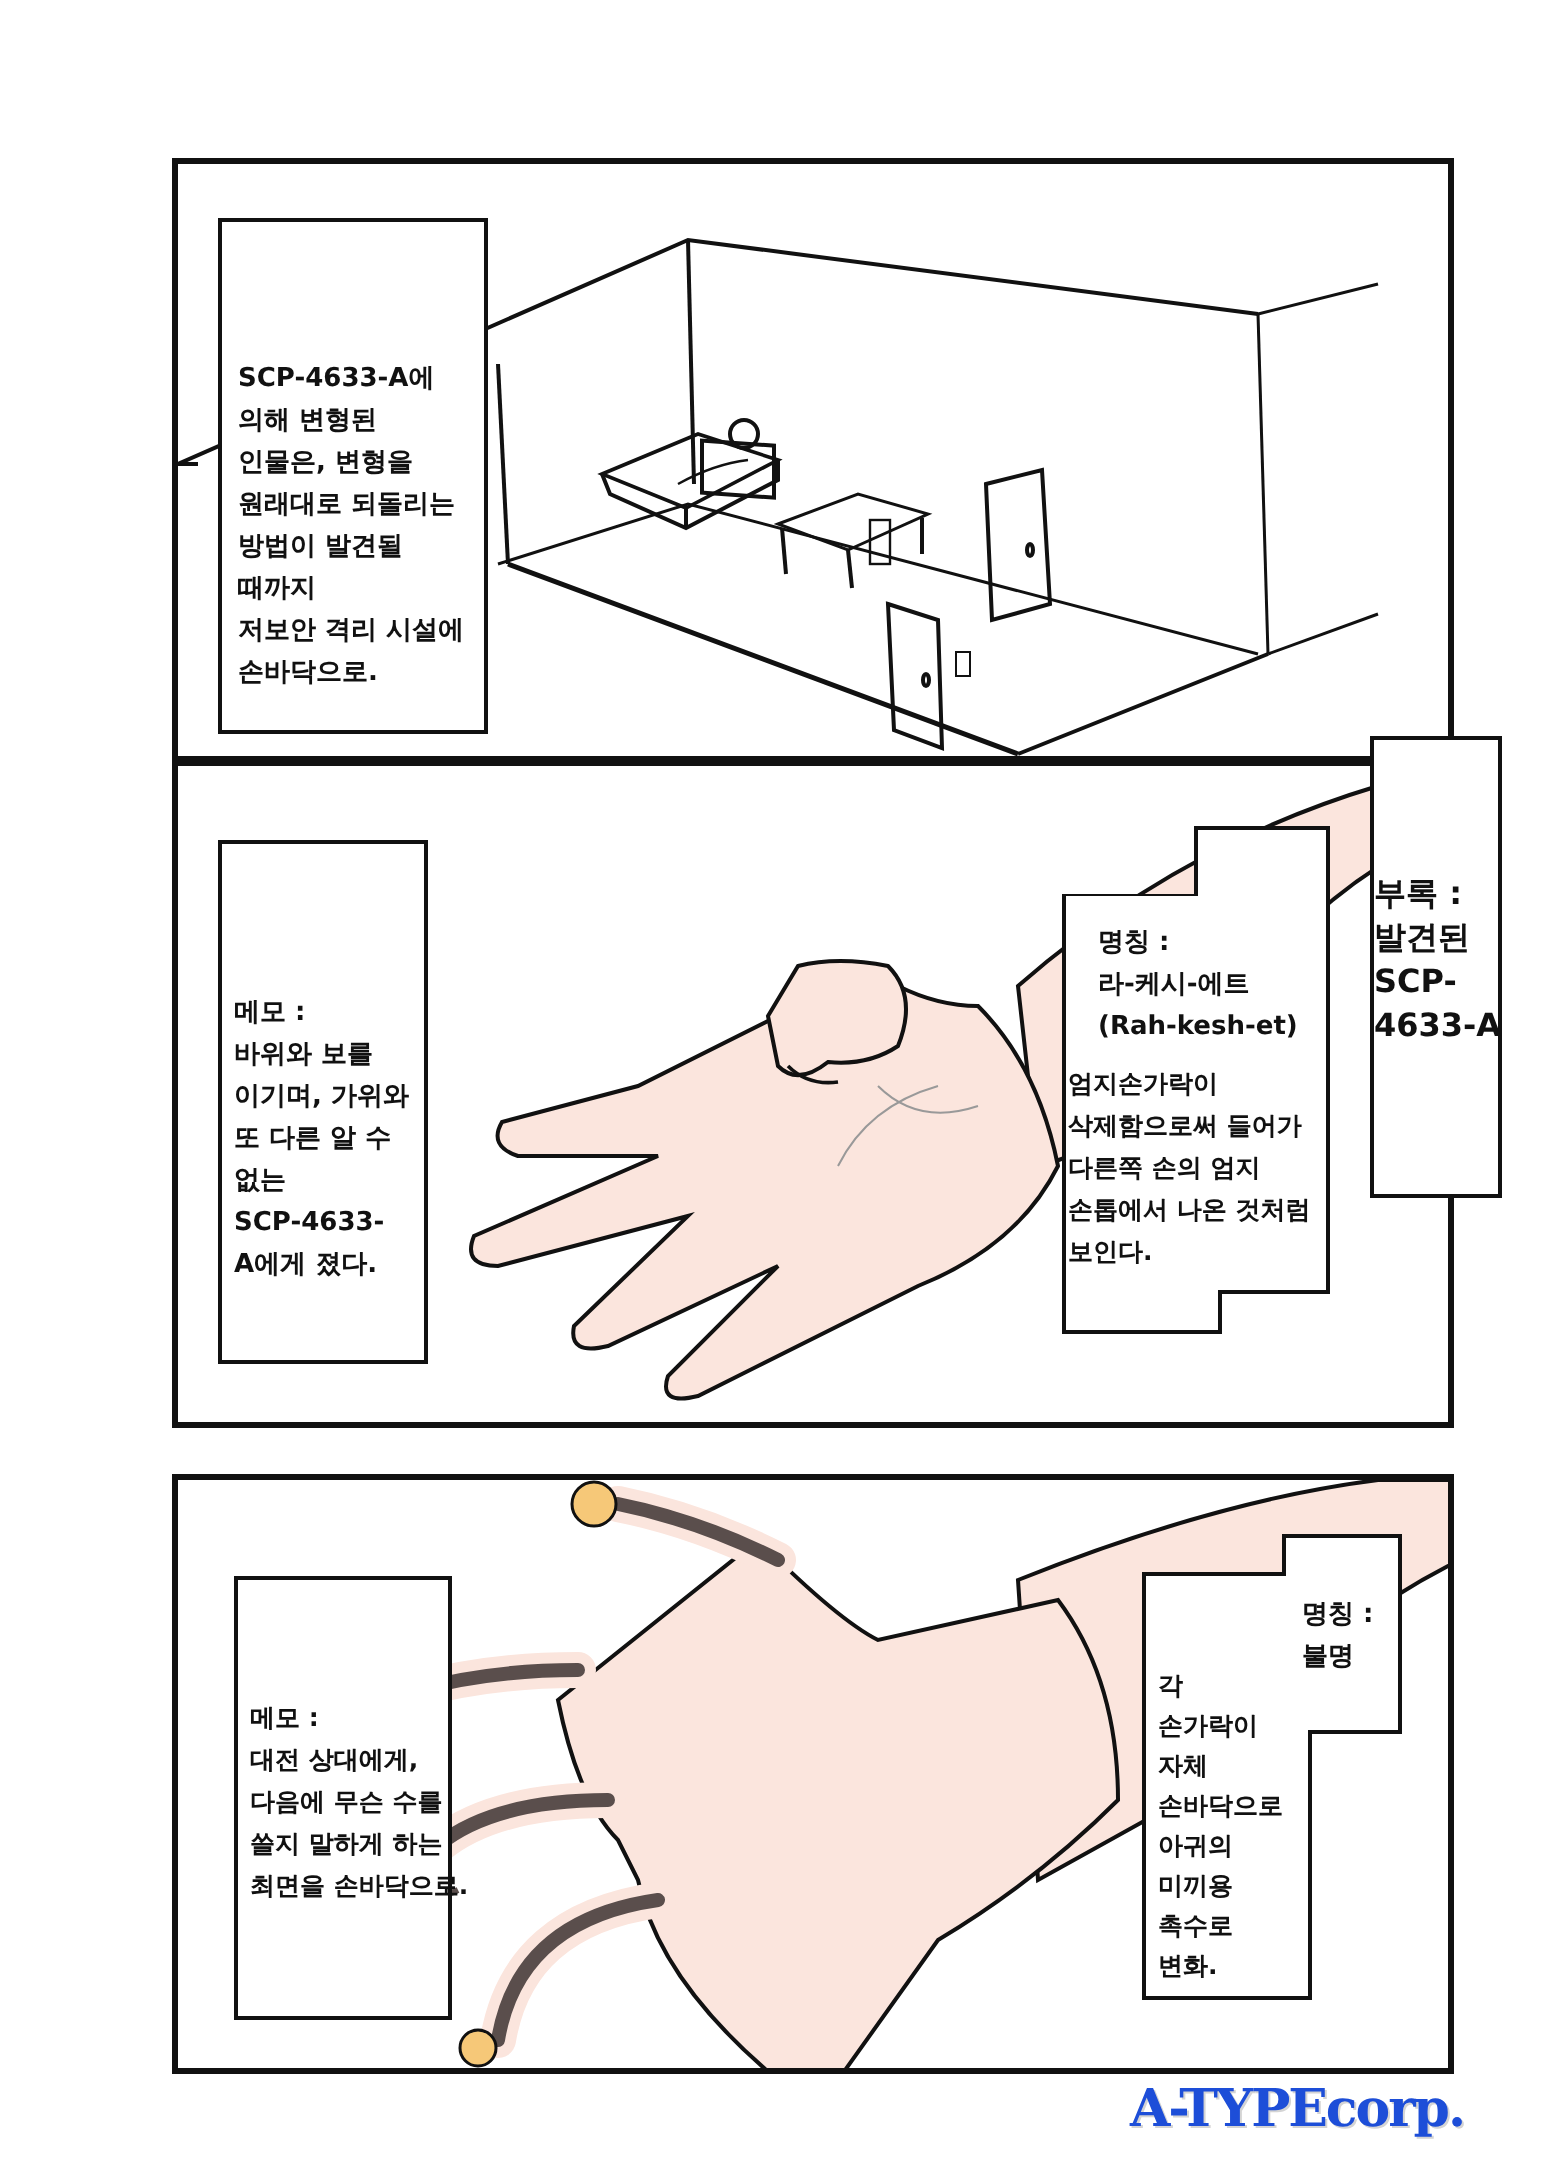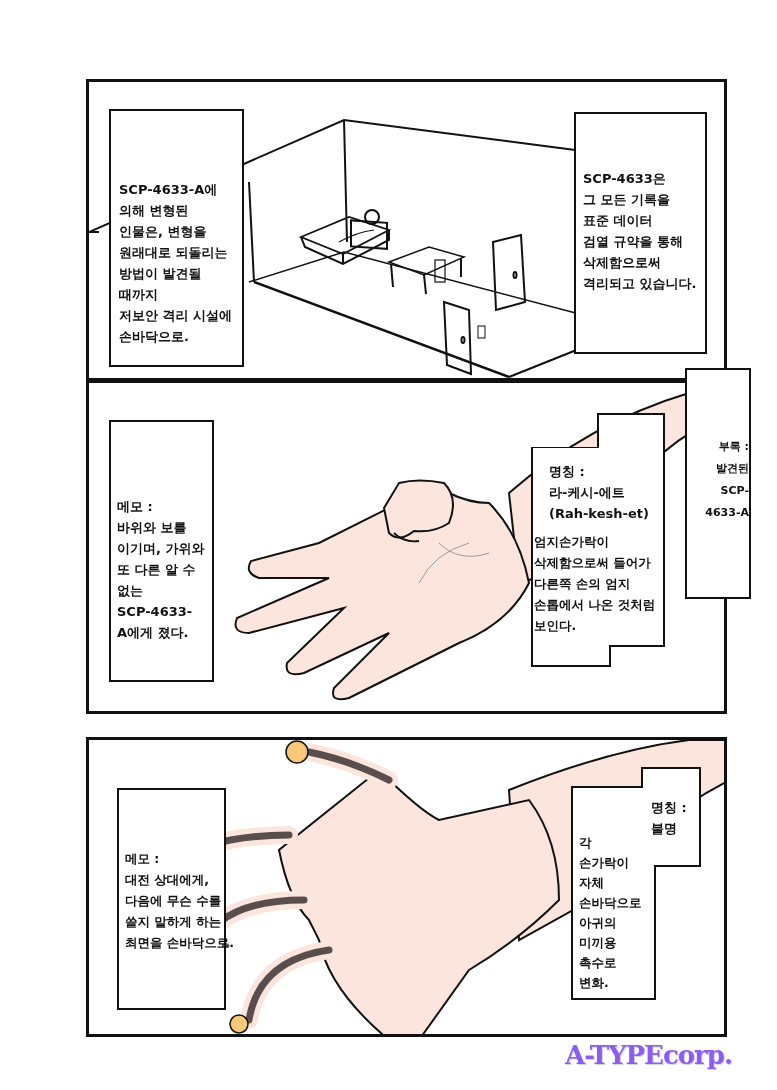--- a/index.html
+++ b/index.html
@@ -14,21 +14,21 @@
   }
   .box {
     position: absolute; background: #fff; border: 2px solid #111; box-sizing: border-box;
     font-weight: bold; color: #111; font-size: 13px; line-height: 21px;
   }
   .box .line { display: block; white-space: nowrap; }
   svg.art { position: absolute; left: 0; top: 0; }
   .watermark {
     position: absolute; left: 565px; top: 1040px;
     font-family: "DejaVu Serif", serif; font-weight: bold; font-size: 26px;
-    color: #8b5cf6; letter-spacing: -1px;
+    color: #1d4ed8; letter-spacing: -1px;
     text-shadow: 1px 1px 0 #d4d4d4;
   }
 </style>
 </head>
 <body>
 
 <div class="panel" style="left:86px; top:55px; width:641px; height:302px;margin-top:24px;">
   <svg class="art" width="641" height="302">
     <g stroke="#111" fill="none" stroke-width="2">
 
@@ -69,28 +69,20 @@
     <span class="line">SCP-4633-A에</span>
     <span class="line">의해 변형된</span>
     <span class="line">인물은, 변형을</span>
     <span class="line">원래대로 되돌리는</span>
     <span class="line">방법이 발견될</span>
     <span class="line">때까지</span>
     <span class="line">저보안 격리 시설에</span>
     <span class="line">손바닥으로.</span>
   </div>
 
-  <div class="box" style="left:485px; top:30px; width:133px; height:242px; padding:54px 0 0 7px;">
-    <span class="line">SCP-4633은</span>
-    <span class="line">그 모든 기록을</span>
-    <span class="line">표준 데이터</span>
-    <span class="line">검열 규약을 통해</span>
-    <span class="line">삭제함으로써</span>
-    <span class="line">격리되고 있습니다.</span>
-  </div>
 </div>
 
 <div class="panel" style="left:86px; top:380px; width:641px; height:334px;">
   <svg class="art" width="641" height="334">
 
     <path d="M420,110 Q500,40 600,10 L641,5 L641,30 Q560,60 500,160 Q470,190 430,200 Z" fill="#fbe5dd" stroke="#111" stroke-width="2"></path>
 
     <path d="M300,125 Q330,105 360,110 Q380,120 400,120 Q430,150 440,200 Q420,240 370,260
              L290,300 L260,315 Q240,320 245,305 L300,250
              L215,290 Q195,295 198,280 L255,225
@@ -128,21 +120,21 @@
     <div class="box" style="left:0; top:0; border:none; background:transparent; padding:118px 0 0 3px; width:150px; font-size:12.5px;">
       <span class="line">엄지손가락이</span>
       <span class="line">삭제함으로써 들어가</span>
       <span class="line">다른쪽 손의 엄지</span>
       <span class="line">손톱에서 나온 것처럼</span>
       <span class="line">보인다.</span>
     </div>
   </div>
 </div>
 
-<div class="box" style="left:685px; top:368px; width:66px; height:231px; padding:66px 0 0 0; text-align:right; line-height:22px; font-size:11px;">
+<div class="box" style="left:685px; top:368px; width:66px; height:231px; padding:66px 0 0 0; text-align:left; line-height:22px; font-size:16px;">
   <span class="line">부록 :</span>
   <span class="line">발견된</span>
   <span class="line">SCP-</span>
   <span class="line">4633-A</span>
 </div>
 
 <div class="panel" style="left:86px; top:737px; width:641px; height:300px;">
   <svg class="art" width="641" height="300">
 
     <path d="M420,50 Q520,10 600,0 L641,0 L641,40 Q560,80 520,150 L430,200 Z" fill="#fbe5dd" stroke="#111" stroke-width="2"></path>

